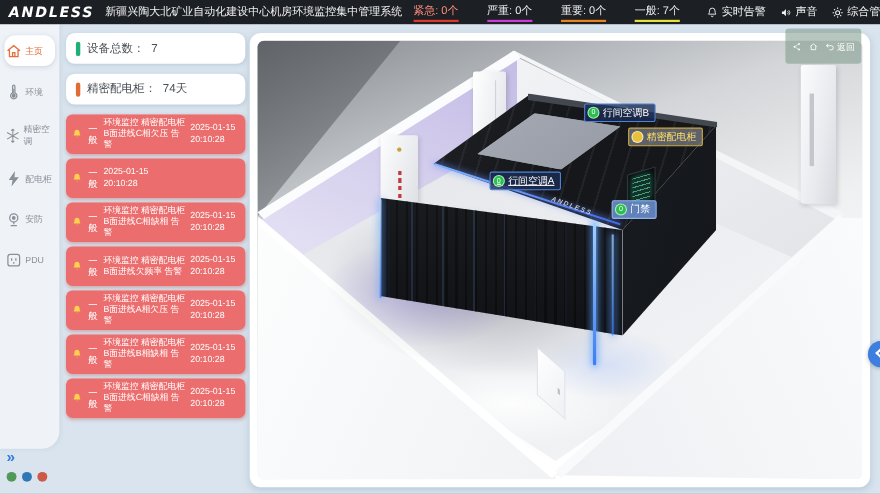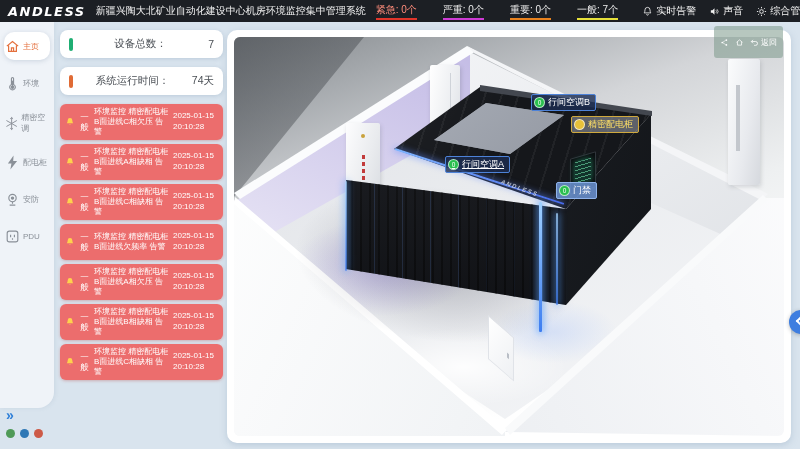--- a/index.html
+++ b/index.html
@@ -32,21 +32,21 @@
   .sidebar { position:absolute; left:0; top:22px; width:54px; height:386px; background:#eff3f8;
     border-radius:0 0 16px 0; padding-top:10px; z-index:40; box-shadow:1px 0 4px rgba(140,160,185,.18); }
   .side-item { width:46px; margin:0 auto 9px; display:flex; flex-direction:row; align-items:center;
     gap:2px; padding:6px 0 5px; border-radius:10px; color:#8a9098; font-size:8px; cursor:pointer; }
   .side-item svg { width:17px; height:17px; }
   .side-item.active { background:#ffffff; color:#e4703d; box-shadow:0 1px 5px rgba(120,140,165,.3); }
 
   
   .stats-col { position:absolute; left:60px; top:30px; width:163px; bottom:0; z-index:30; }
   .stat-card { background:#fff; border-radius:8px; box-shadow:0 1px 4px rgba(125,150,175,.32);
-    padding:7px 9px; font-size:10.5px; color:#4a4f55; display:flex; align-items:center; gap:6px; margin-bottom:9px;justify-content:space-between; }
+    padding:7px 9px; font-size:10.5px; color:#4a4f55; display:flex; align-items:center; gap:6px; margin-bottom:9px; }
   .stat-bar { width:4px; height:13px; border-radius:2px; flex:none; }
   .stat-bar.green { background:#1fae73; }
   .stat-bar.orange { background:#e06b35; }
   .alarm-scroll { margin-top:2px; }
   .alarm-card { background:#ec6d6d; border-radius:6px; padding:2px 5px; display:flex; align-items:center;
     gap:4px; color:#fff; box-shadow:0 1px 3px rgba(185,95,95,.4); margin-bottom:4px; cursor:pointer; min-height:36px; }
   .alarm-card svg { width:10px; height:10px; flex:none; color:#ffd24d; }
   .sev { width:11px; font-size:8.5px; line-height:1.2; text-align:center; flex:none; }
   .msg { flex:1; font-size:8px; line-height:1.25; }
   .ts { width:45px; font-size:8px; line-height:1.35; flex:none; }
@@ -254,39 +254,38 @@
 </div>
 
 <div class="stats-col">
   <div class="stat-card">
     <span class="stat-bar green"></span>
     <span>设备总数：</span>
     <span>7</span>
   </div>
   <div class="stat-card">
     <span class="stat-bar orange"></span>
-    <span>系统运行时间：</span>
+    <span>精密配电柜：</span>
     <span>74天</span>
   </div>
 
   <div class="alarm-scroll">
     <div class="alarm-card">
       <svg viewBox="0 0 24 24" fill="currentColor">
           <path d="M12 2.5a5.5 5.5 0 0 0-5.5 5.5c0 5-2.2 7-2.2 7h15.4s-2.2-2-2.2-7A5.5 5.5 0 0 0 12 2.5zM10.2 17.5a1.9 1.9 0 0 0 3.6 0z"></path>
         </svg>
       <span class="sev">一般</span>
       <span class="msg">环境监控 精密配电柜 B面进线C相欠压 告警</span>
       <span class="ts"><span>2025-01-15</span><br><span>20:10:28</span></span>
     </div>
     <div class="alarm-card">
       <svg viewBox="0 0 24 24" fill="currentColor">
           <path d="M12 2.5a5.5 5.5 0 0 0-5.5 5.5c0 5-2.2 7-2.2 7h15.4s-2.2-2-2.2-7A5.5 5.5 0 0 0 12 2.5zM10.2 17.5a1.9 1.9 0 0 0 3.6 0z"></path>
         </svg>
       <span class="sev">一般</span>
-      <span class="msg">环境监控 精密配电柜 B面进线A相缺相 告警</span>
       <span class="ts"><span>2025-01-15</span><br><span>20:10:28</span></span>
     </div>
     <div class="alarm-card">
       <svg viewBox="0 0 24 24" fill="currentColor">
           <path d="M12 2.5a5.5 5.5 0 0 0-5.5 5.5c0 5-2.2 7-2.2 7h15.4s-2.2-2-2.2-7A5.5 5.5 0 0 0 12 2.5zM10.2 17.5a1.9 1.9 0 0 0 3.6 0z"></path>
         </svg>
       <span class="sev">一般</span>
       <span class="msg">环境监控 精密配电柜 B面进线C相缺相 告警</span>
       <span class="ts"><span>2025-01-15</span><br><span>20:10:28</span></span>
     </div>

